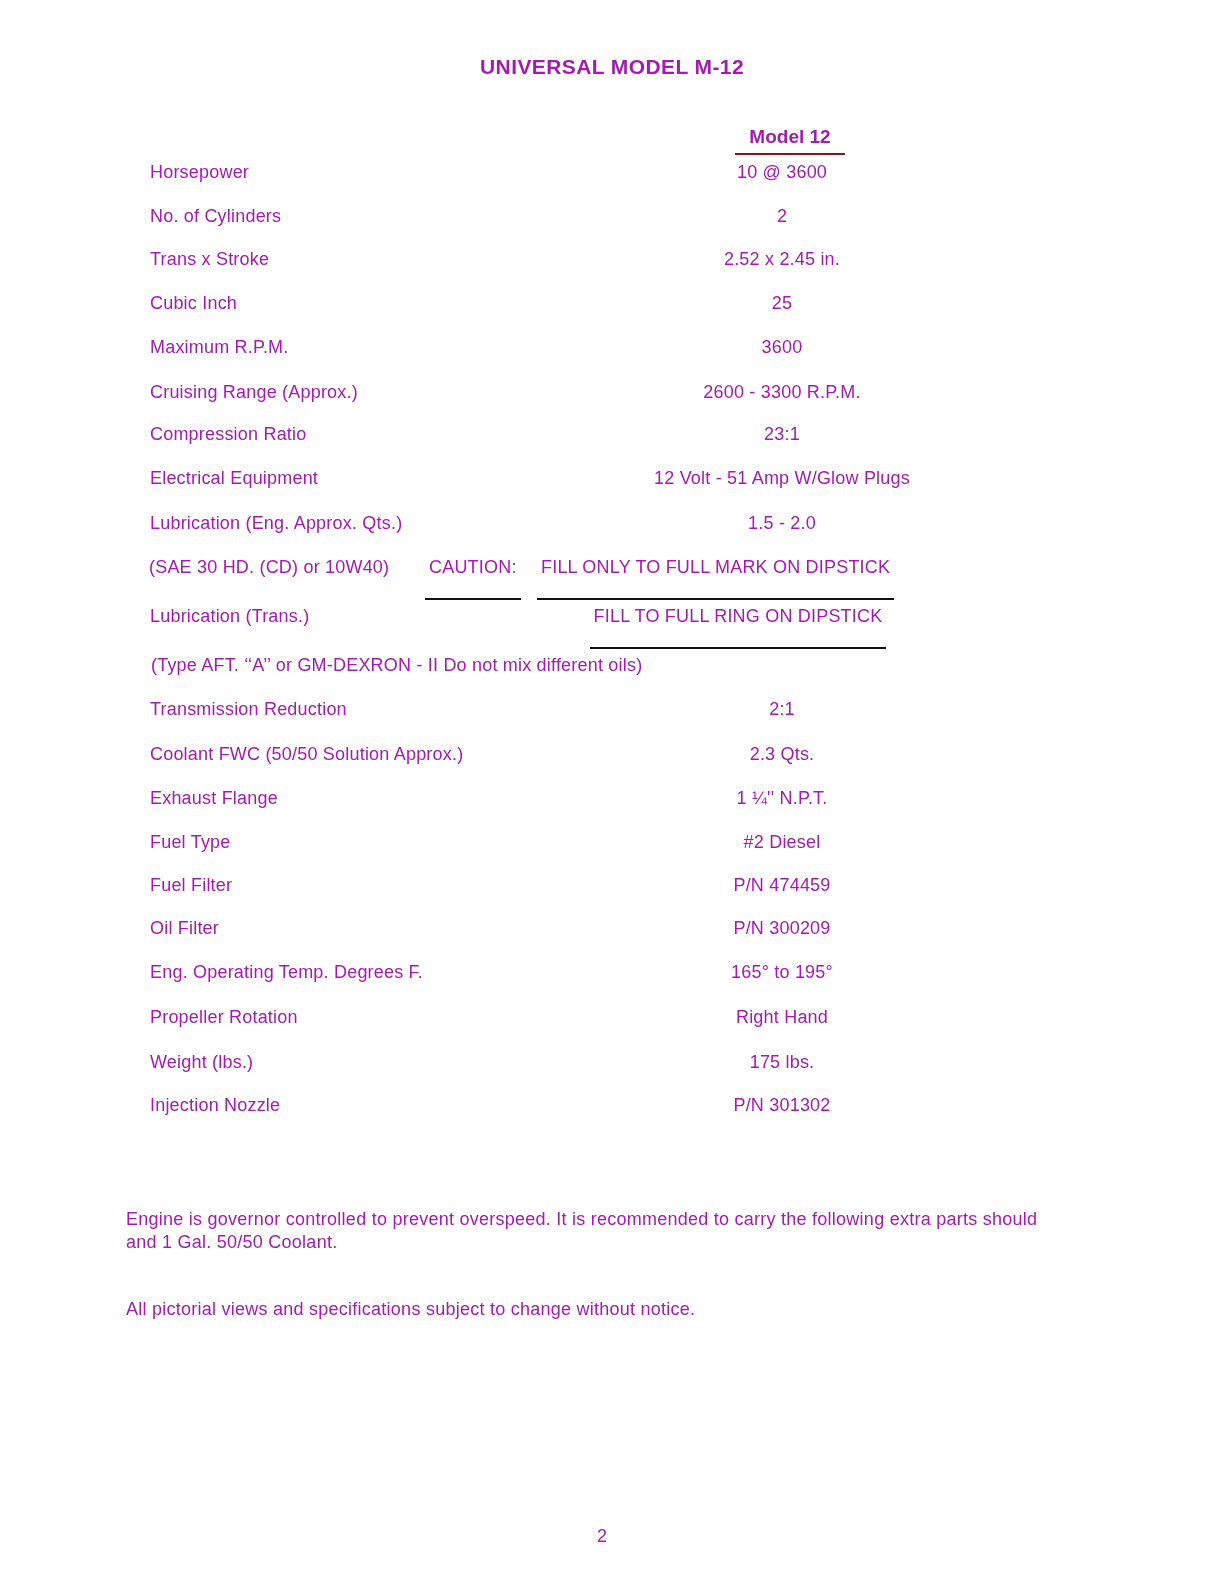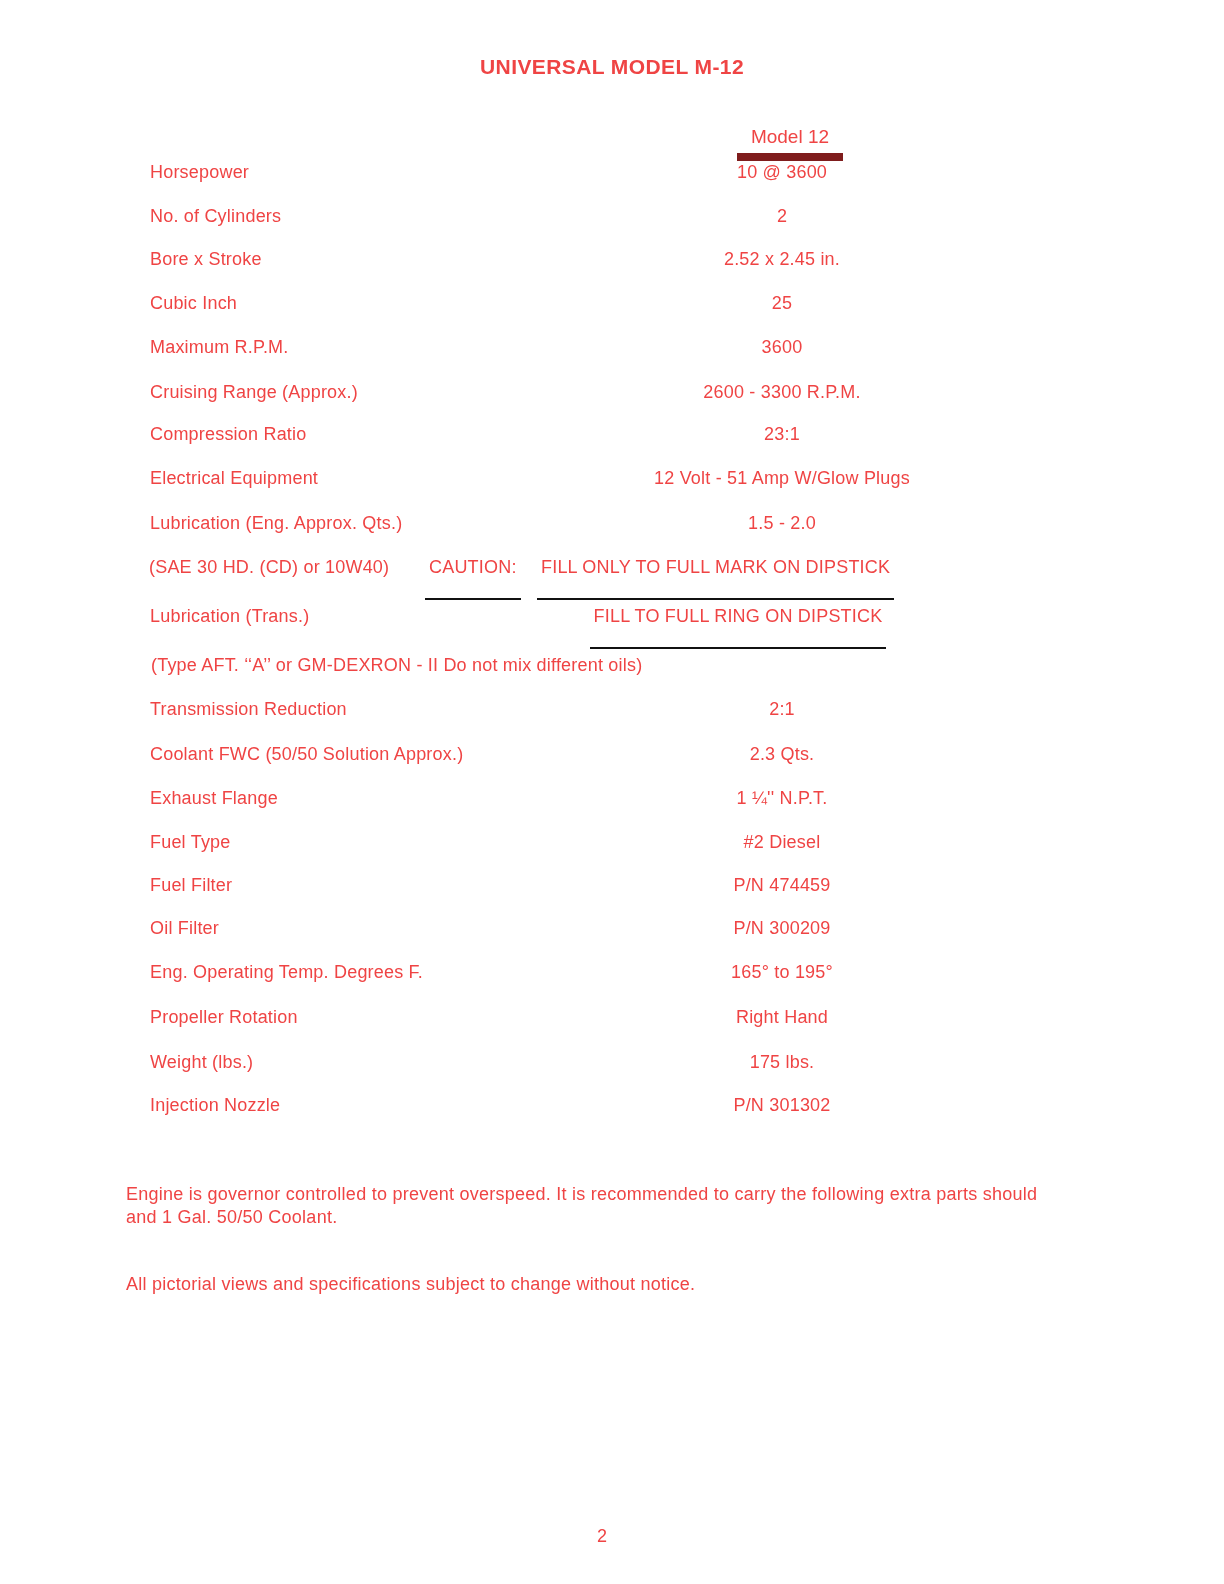--- a/index.html
+++ b/index.html
@@ -2,21 +2,21 @@
 <html><head>
 <meta charset="utf-8">
 <style>
   html, body { margin: 0; padding: 0; background: #e8e8e8; }
   .page {
     position: relative;
     width: 1224px;
     height: 1584px;
     background: #ffffff;
     font-family: "Liberation Sans", sans-serif;
-    color: #ef4444;
+    color: #a21caf;
     overflow: hidden;
   }
   .title {
     position: absolute;
     top: 55px;
     left: 0;
     width: 1224px;
     text-align: center;
     font-size: 21px;
     font-weight: 700;
@@ -26,21 +26,22 @@
     position: absolute;
     top: 126px;
     left: 420px;
     width: 740px;
     text-align: center;
     font-size: 19px;
   }
   .col-header {
     display: inline-block;
     padding: 0 14px 5px 14px;
-    border-bottom: 8px solid #7f1d1d;
+    border-bottom: 2px solid #7f1d1d;
+    font-weight: bold;
   }
   .row {
     position: absolute;
     left: 0;
     width: 1224px;
     height: 24px;
     font-size: 18px;
     line-height: 21px;
     letter-spacing: 0.2px;
     white-space: nowrap;
@@ -67,20 +68,21 @@
     display: inline-block;
     border-bottom: 2px solid #111;
     padding: 0 4px 20px 4px;
   }
   .paragraph {
     position: absolute;
     left: 126px;
     width: 1010px;
     font-size: 18px;
     letter-spacing: 0.25px;
+    margin-top: 25px;
   }
   .pline {
     line-height: 22.5px;
     white-space: nowrap;
   }
   .page-number {
     position: absolute;
     top: 1526px;
     left: 0;
     width: 1204px;
@@ -101,21 +103,21 @@
 
   <div class="row" style="top:162px">
     <span class="label">Horsepower</span>
     <span class="value">10 @ 3600</span>
   </div>
   <div class="row" style="top:206px">
     <span class="label">No. of Cylinders</span>
     <span class="value">2</span>
   </div>
   <div class="row" style="top:249px">
-    <span class="label">Bore x Stroke</span>
+    <span class="label">Trans x Stroke</span>
     <span class="value">2.52 x 2.45 in.</span>
   </div>
   <div class="row" style="top:293px">
     <span class="label">Cubic Inch</span>
     <span class="value">25</span>
   </div>
   <div class="row" style="top:337px">
     <span class="label">Maximum R.P.M.</span>
     <span class="value">3600</span>
   </div>

